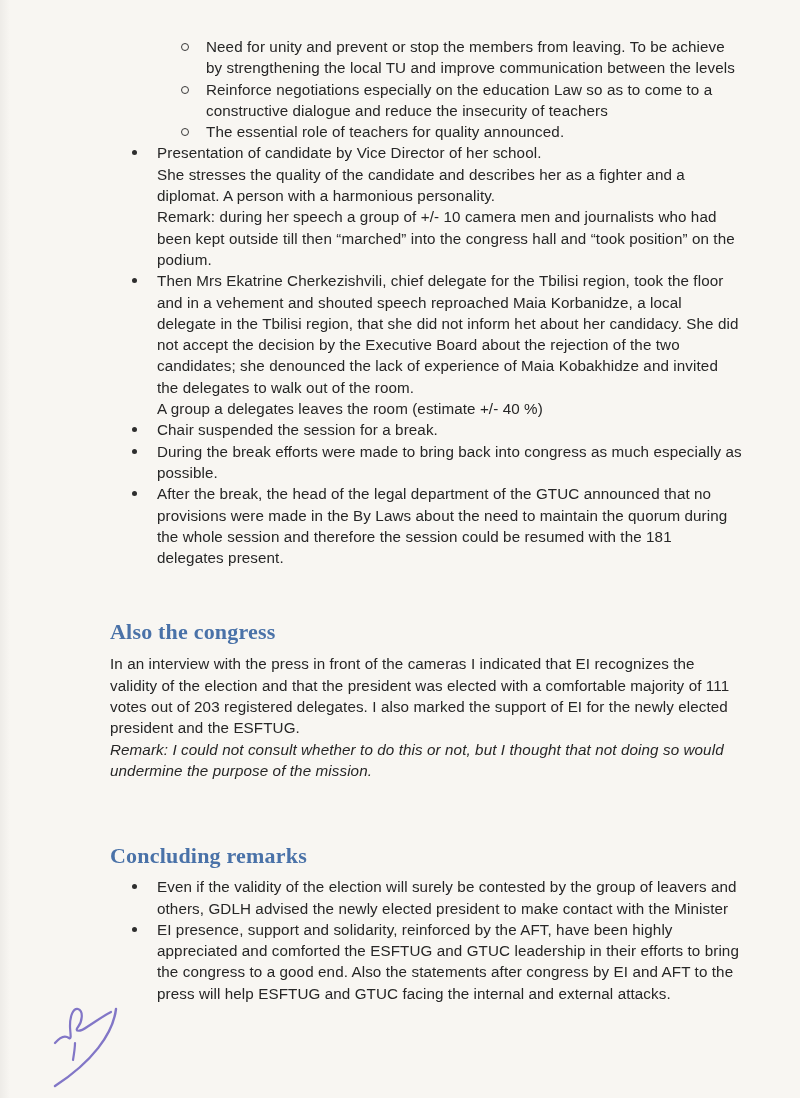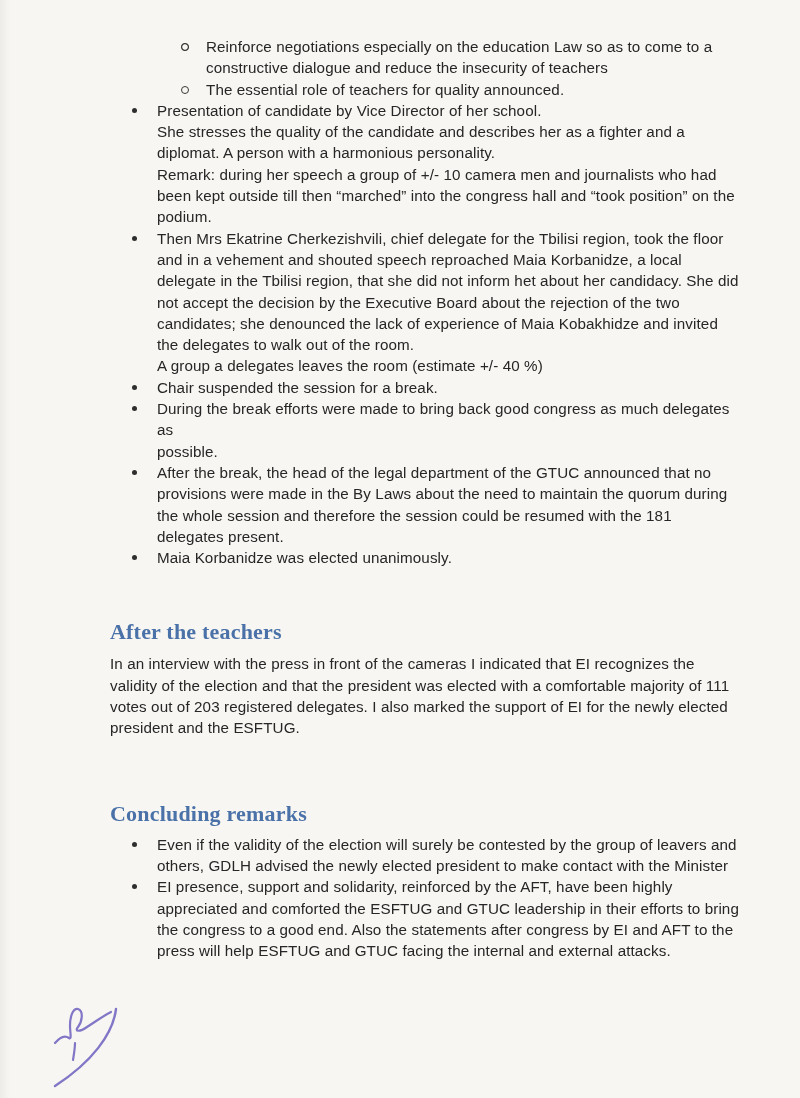--- a/index.html
+++ b/index.html
@@ -43,20 +43,22 @@
 </style>
 </head>
 <body>
 
 <div class="page">
   <div class="content">
 
     <div>
       <div class="li sub">
         <span class="circ"></span>
+        <div class="txt">Need for unity and prevent or stop the members from leaving. To be achieve
+by strengthening the local TU and improve communication between the levels</div>
       </div>
       <div class="li sub">
         <span class="circ"></span>
         <div class="txt">Reinforce negotiations especially on the education Law so as to come to a
 constructive dialogue and reduce the insecurity of teachers</div>
       </div>
       <div class="li sub">
         <span class="circ"></span>
         <div class="txt">The essential role of teachers for quality announced.</div>
       </div>
@@ -81,41 +83,39 @@
 candidates; she denounced the lack of experience of Maia Kobakhidze and invited
 the delegates to walk out of the room.
 A group a delegates leaves the room (estimate +/- 40 %)</div>
       </div>
       <div class="li">
         <span class="dot"></span>
         <div class="txt">Chair suspended the session for a break.</div>
       </div>
       <div class="li">
         <span class="dot"></span>
-        <div class="txt">During the break efforts were made to bring back good congress as much delegates as
+        <div class="txt">During the break efforts were made to bring back into congress as much especially as
 possible.</div>
       </div>
       <div class="li">
         <span class="dot"></span>
         <div class="txt">After the break, the head of the legal department of the GTUC announced that no
 provisions were made in the By Laws about the need to maintain the quorum during
 the whole session and therefore the session could be resumed with the 181
 delegates present.</div>
       </div>
-      <div class="li">
-        <span class="dot"></span>
-        <div class="txt">Maia Korbanidze was elected unanimously.</div>
-      </div>
     </div>
 
-    <h2 class="h-after">After the teachers</h2>
+    <h2 class="h-after">Also the congress</h2>
     <div class="para">In an interview with the press in front of the cameras I indicated that EI recognizes the
 validity of the election and that the president was elected with a comfortable majority of 111
 votes out of 203 registered delegates. I also marked the support of EI for the newly elected
 president and the ESFTUG.</div>
+    <div class="para remark">Remark: I could not consult whether to do this or not, but I thought that not doing so would
+undermine the purpose of the mission.</div>
 
     <h2 class="h-conc">Concluding remarks</h2>
     <div>
       <div class="li">
         <span class="dot"></span>
         <div class="txt">Even if the validity of the election will surely be contested by the group of leavers and
 others, GDLH advised the newly elected president to make contact with the Minister</div>
       </div>
       <div class="li">
         <span class="dot"></span>

